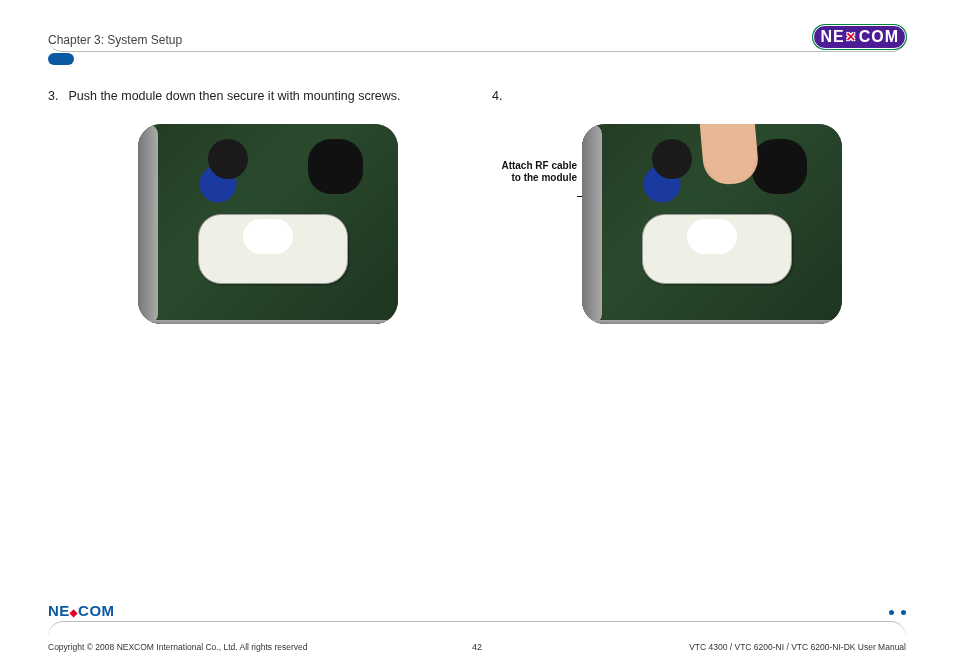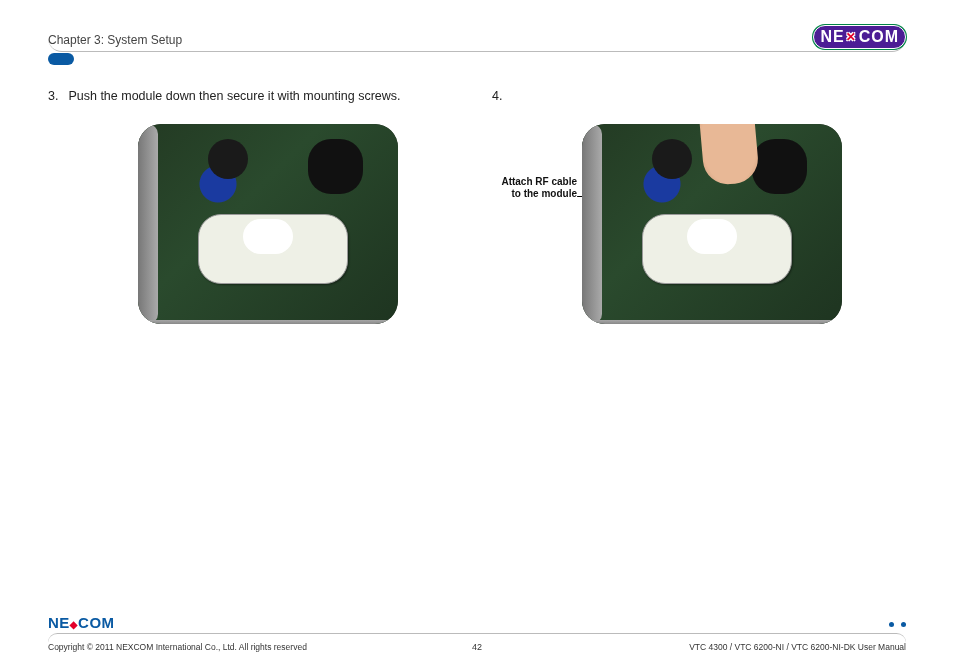--- a/index.html
+++ b/index.html
@@ -155,39 +155,39 @@
     position:absolute;
     left:120px; top:-10px;
     width:55px; height:70px;
     background: radial-gradient(ellipse at 50% 40%, #e8b896 0 70%, #c89876 100%);
     border-radius: 0 0 25px 25px;
     transform: rotate(-5deg);
   }
   .cable-callout {
     position: absolute;
     left: 0;
-    top: 52px;
+    top: 36px;
     width: 85px;
     text-align: right;
     font-size: 10px;
     font-weight: 700;
     line-height: 1.2;
     color: #111;
   }
   .cable-line {
     position:absolute;
     left:85px; top:72px;
     width:50px; height:1px;
     background:#000;
   }
   .footer {
     position:absolute;
     left:48px; right:48px; bottom:20px;
     border-top: 1px solid #bbb;
-    padding-top:8px;
+    padding-top:20px;
   }
   .footer-logo {
     position:absolute;
     top:-20px; left:0;
   }
   .footer-logo .logo-small {
     color:#0a5aa3;
     font-weight:900;
     font-size:15px;
     letter-spacing:0.5px;
@@ -273,18 +273,18 @@
   <div class="footer">
     <div class="footer-logo">
       <span class="logo-small">NE<span class="dot">◆</span>COM</span>
     </div>
     <div class="footer-squares">
       <span class="sq-blue"></span>
         <span class="sq-empty"></span>
         <span class="sq-blue"></span>
     </div>
     <div class="footer-row">
-      <span>Copyright © 2011 NEXCOM International Co., Ltd. All rights reserved</span>
+      <span>Copyright © 2008 NEXCOM International Co., Ltd. All rights reserved</span>
       <span class="footer-center">42</span>
       <span>VTC 4300 / VTC 6200-NI / VTC 6200-NI-DK User Manual</span>
     </div>
   </div>
 </div>
 
 </body></html>

